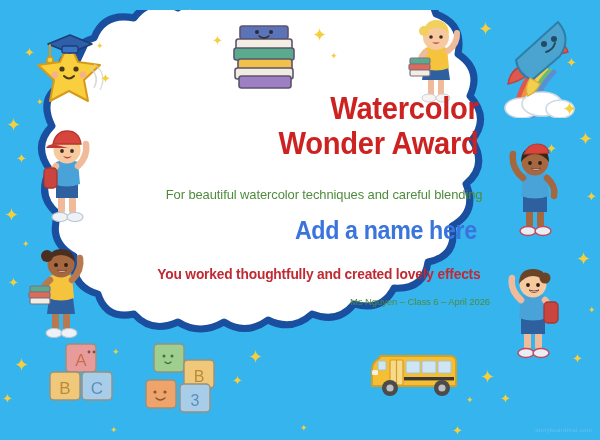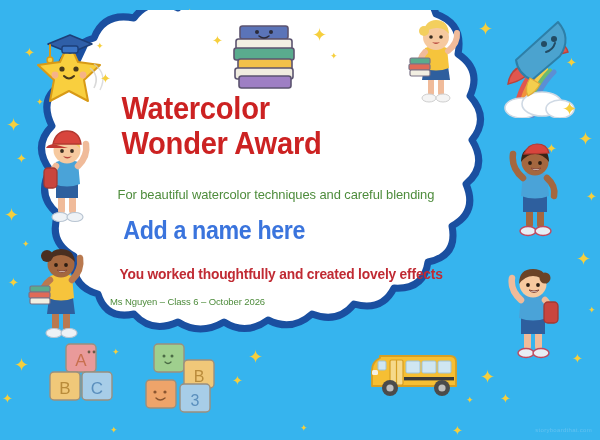--- a/index.html
+++ b/index.html
@@ -16,21 +16,21 @@
   .spark.md{font-size:13px;}
   .spark.lg{font-size:18px;}
 
   
   .cloudwrap{position:absolute;left:14px;top:10px;width:572px;height:418px;}
   .cloudwrap svg{display:block;width:100%;height:100%;}
 
   
   .textblock{
     position:absolute;left:110px;top:92px;width:380px;
-    text-align:left;
+    text-align:right;
   }
   .t-title{
     color:#cc2222;font-weight:bold;font-size:31px;line-height:1.12;
     letter-spacing:-0.3px;
     font-family:"Liberation Sans Narrow","Liberation Sans",sans-serif;
     transform:scaleX(0.94);transform-origin:center;
     margin:0 0 0 0;
   }
   .t-sub{
     color:#4e8c3c;font-size:13.5px;margin-top:26px;letter-spacing:-0.1px;
@@ -355,17 +355,17 @@
   <span class="spark lg" style="left:480px;top:368px;">✦</span>
   <span class="spark md" style="left:500px;top:392px;">✦</span>
   <span class="spark sm" style="left:466px;top:396px;">✦</span>
 
   <div class="textblock">
     <div class="t-title">Watercolor</div>
     <div class="t-title">Wonder Award</div>
     <div class="t-sub">For beautiful watercolor techniques and careful blending</div>
     <div class="t-name">Add a name here</div>
     <div class="t-praise">You worked thoughtfully and created lovely effects</div>
-    <div class="t-foot">Ms Nguyen – Class 6 – October 2026</div>
+    <div class="t-foot">Ms Nguyen – Class 6 – April 2026</div>
   </div>
 
   <div class="watermark">storyboardthat.com</div>
 </div>
 
 </body></html>

